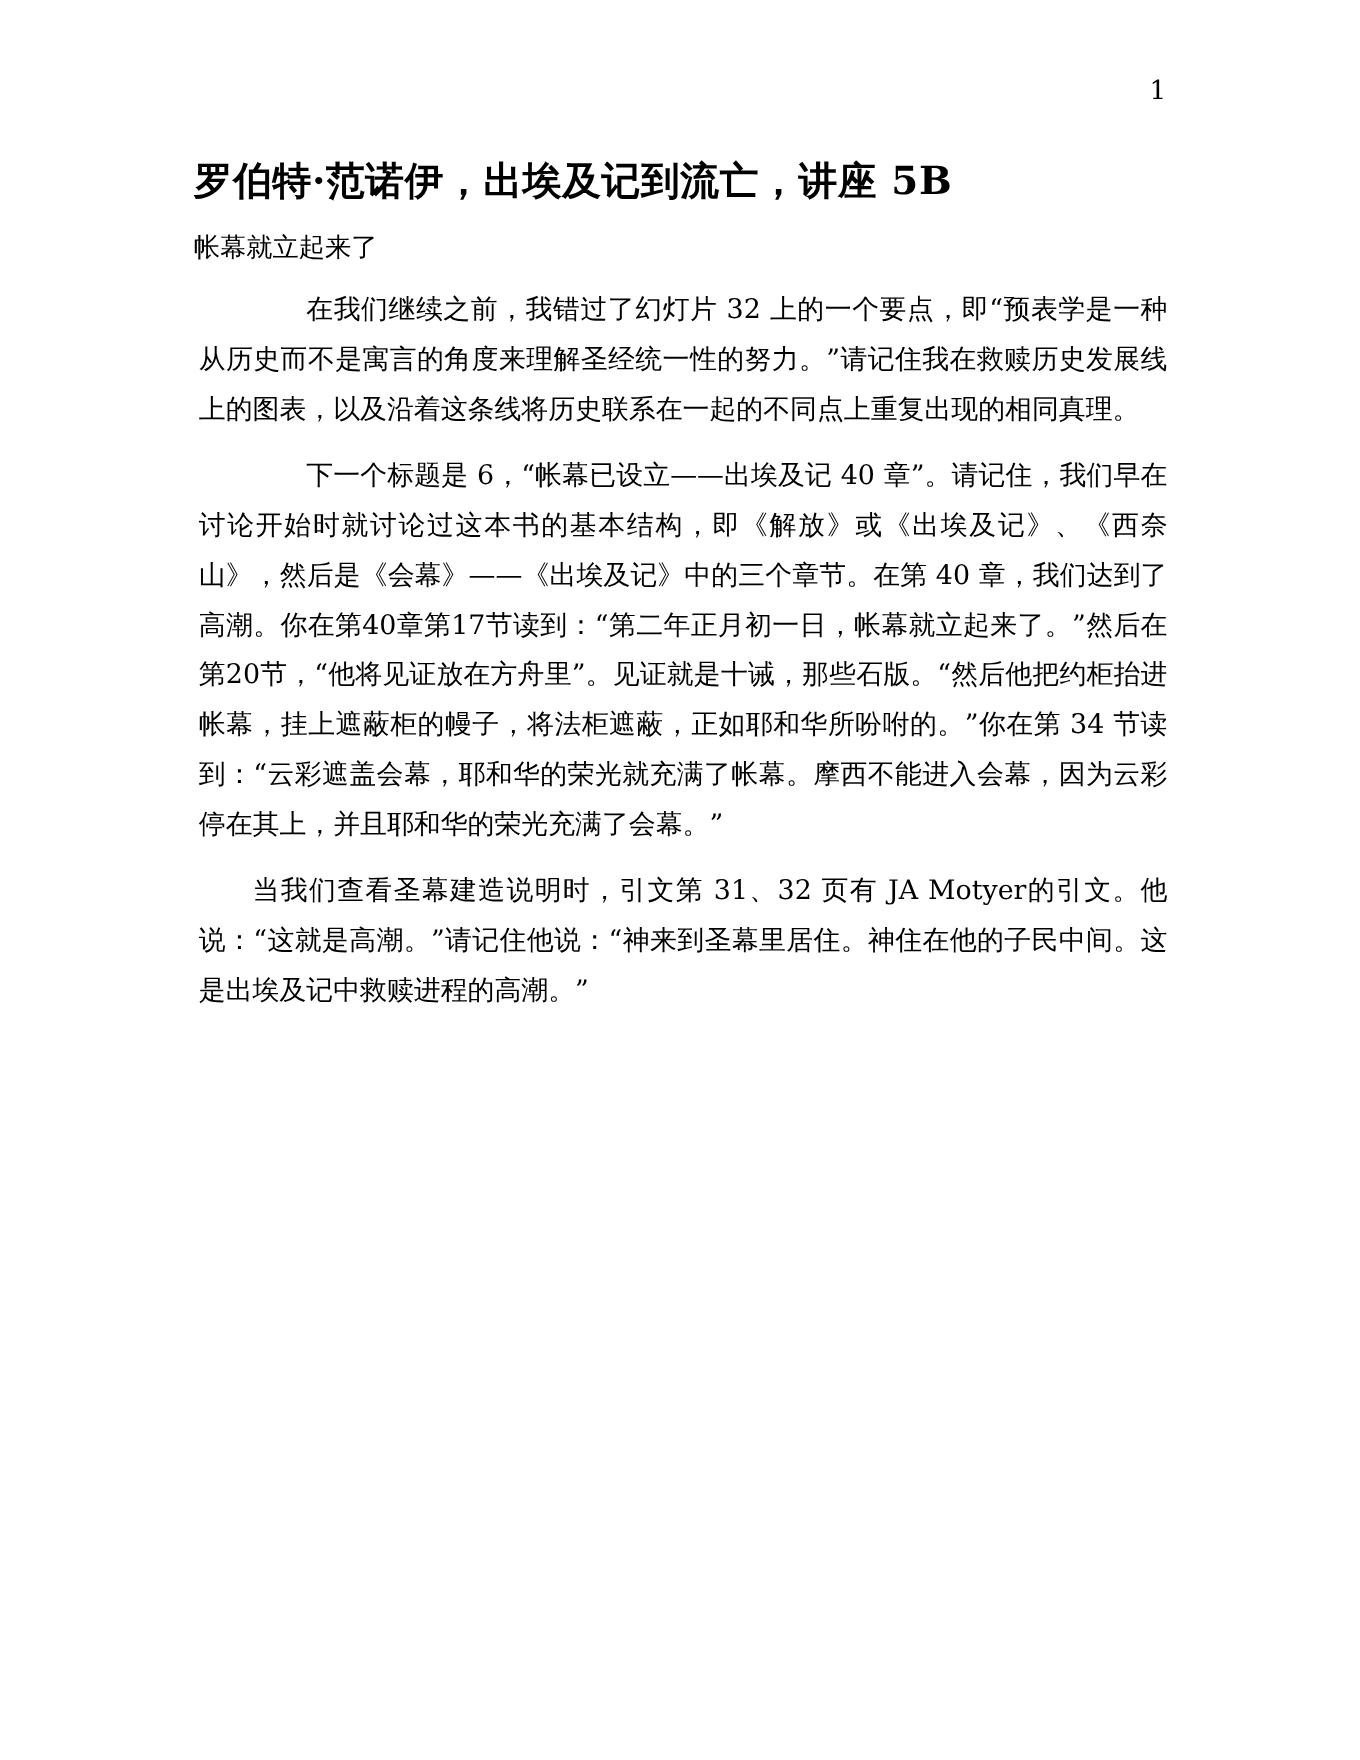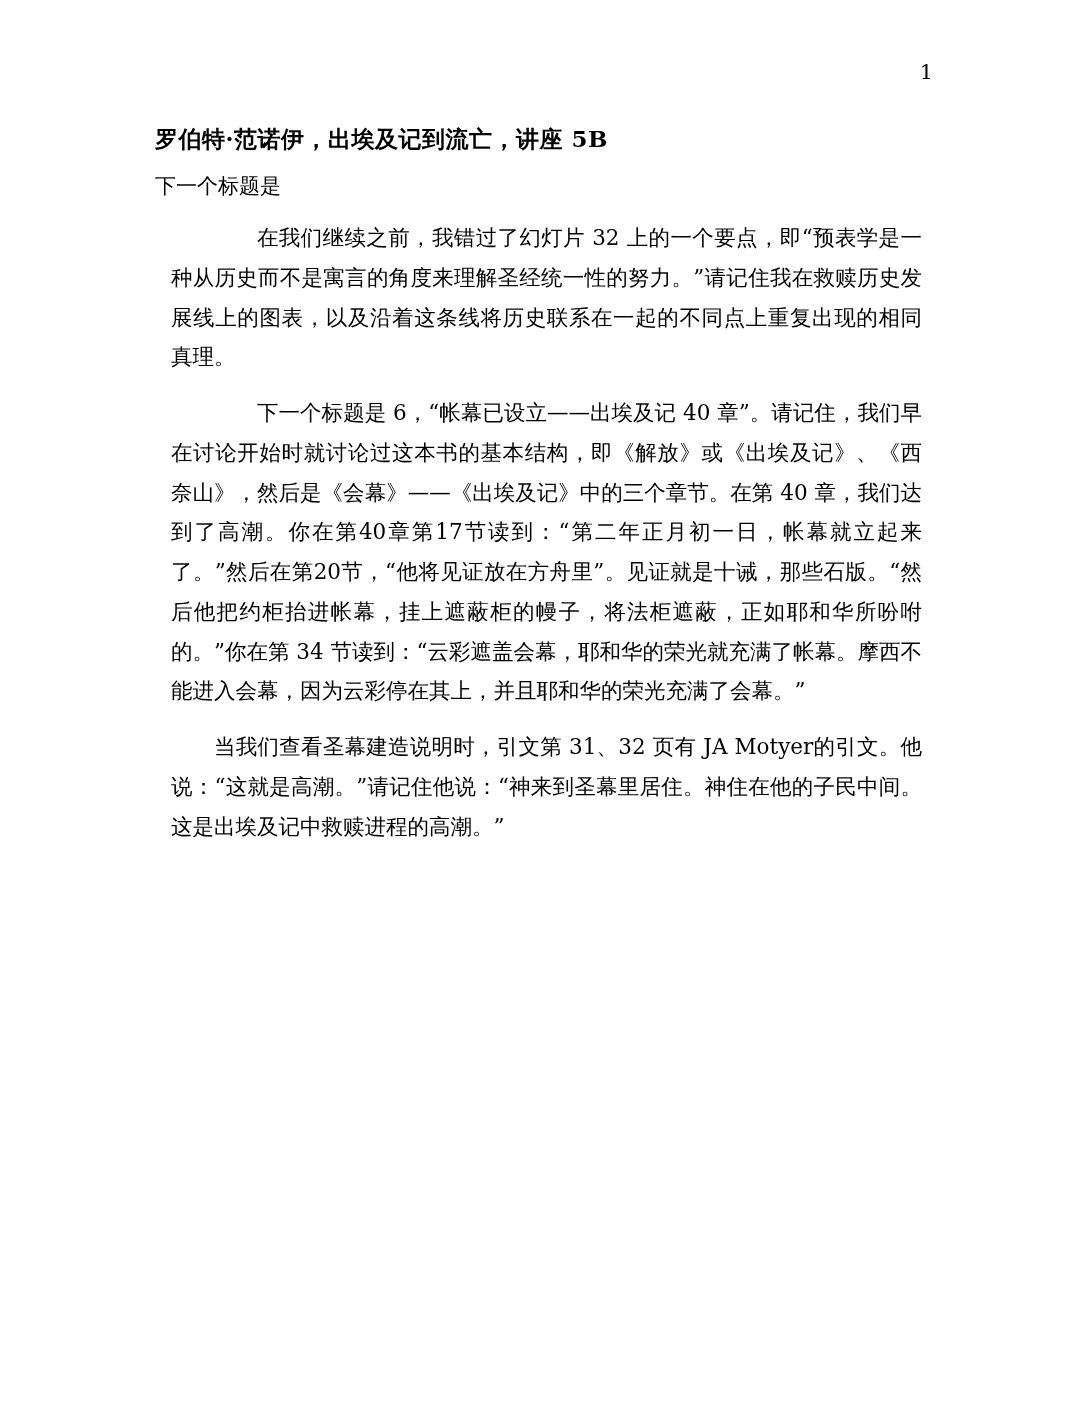--- a/index.html
+++ b/index.html
@@ -25,37 +25,37 @@
   .page-number {
     position: absolute;
     top: 62px;
     right: 155px;
     font-size: 21px;
     font-family: "DejaVu Serif", "Liberation Serif", serif;
     line-height: 1;
   }
   .doc-title {
     margin-top: 62px;
-    font-size: 23px;
+    font-size: 31px;
     font-weight: bold;
     letter-spacing: 0.5px;
     line-height: 1.5;
   }
   .subtitle {
     margin-top: 14px;
     font-size: 21px;
     line-height: 1.5;
   }
   .section-heading {
     margin-top: 16px;
     font-size: 21px;
     line-height: 1.6;
   }
   p.body {
-    margin: 16px;
+    margin: 4px;
     font-size: 21.5px;
     line-height: 1.85;
     text-align: justify;
     text-justify: inter-ideograph;
   }
   p.indent {
     text-indent: 4em;
   }
   p.indent-small {
     text-indent: 2em;
@@ -69,21 +69,21 @@
 </style>
 </head>
 <body>
 
 <div class="page">
 
   <div class="page-number">1</div>
 
   <div class="doc-title">罗伯特·范诺伊，出埃及记到流亡，讲座 5B</div>
 
-  <div class="subtitle">下一个标题是</div>
+  <div class="subtitle">帐幕就立起来了</div>
 
 
   <div class="blk">
     <p class="body indent">在我们继续之前，我错过了幻灯片 32 上的一个要点，即“预表学是一种从历史而不是寓言的角度来理解圣经统一性的努力。”请记住我在救赎历史发展线上的图表，以及沿着这条线将历史联系在一起的不同点上重复出现的相同真理。</p>
   </div>
 
   <div class="blk">
     <p class="body indent">下一个标题是 6，“帐幕已设立——出埃及记 40 章”。请记住，我们早在讨论开始时就讨论过这本书的基本结构，即《解放》或《出埃及记》、《西奈山》，然后是《会幕》——《出埃及记》中的三个章节。在第 40 章，我们达到了高潮。你在第40章第17节读到：“第二年正月初一日，帐幕就立起来了。”然后在第20节，“他将见证放在方舟里”。见证就是十诫，那些石版。“然后他把约柜抬进帐幕，挂上遮蔽柜的幔子，将法柜遮蔽，正如耶和华所吩咐的。”你在第 34 节读到：“云彩遮盖会幕，耶和华的荣光就充满了帐幕。摩西不能进入会幕，因为云彩停在其上，并且耶和华的荣光充满了会幕。”</p>
   </div>
 

